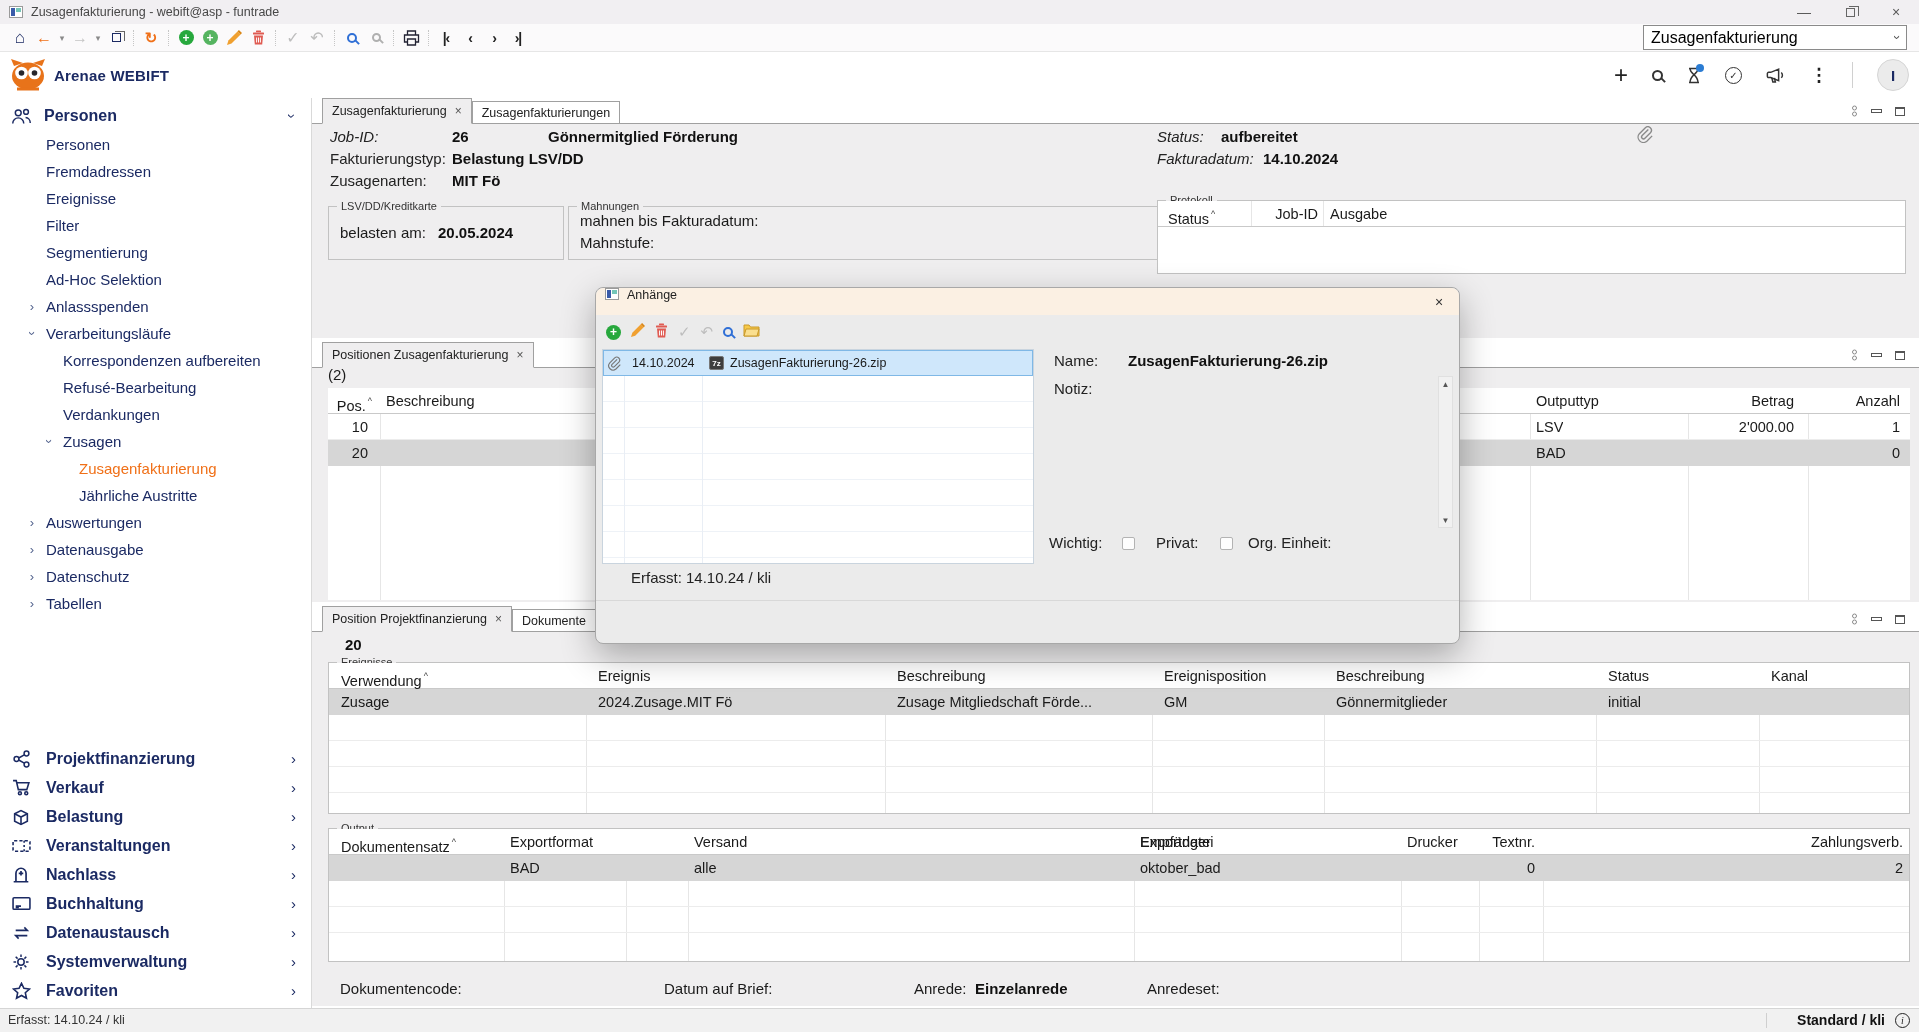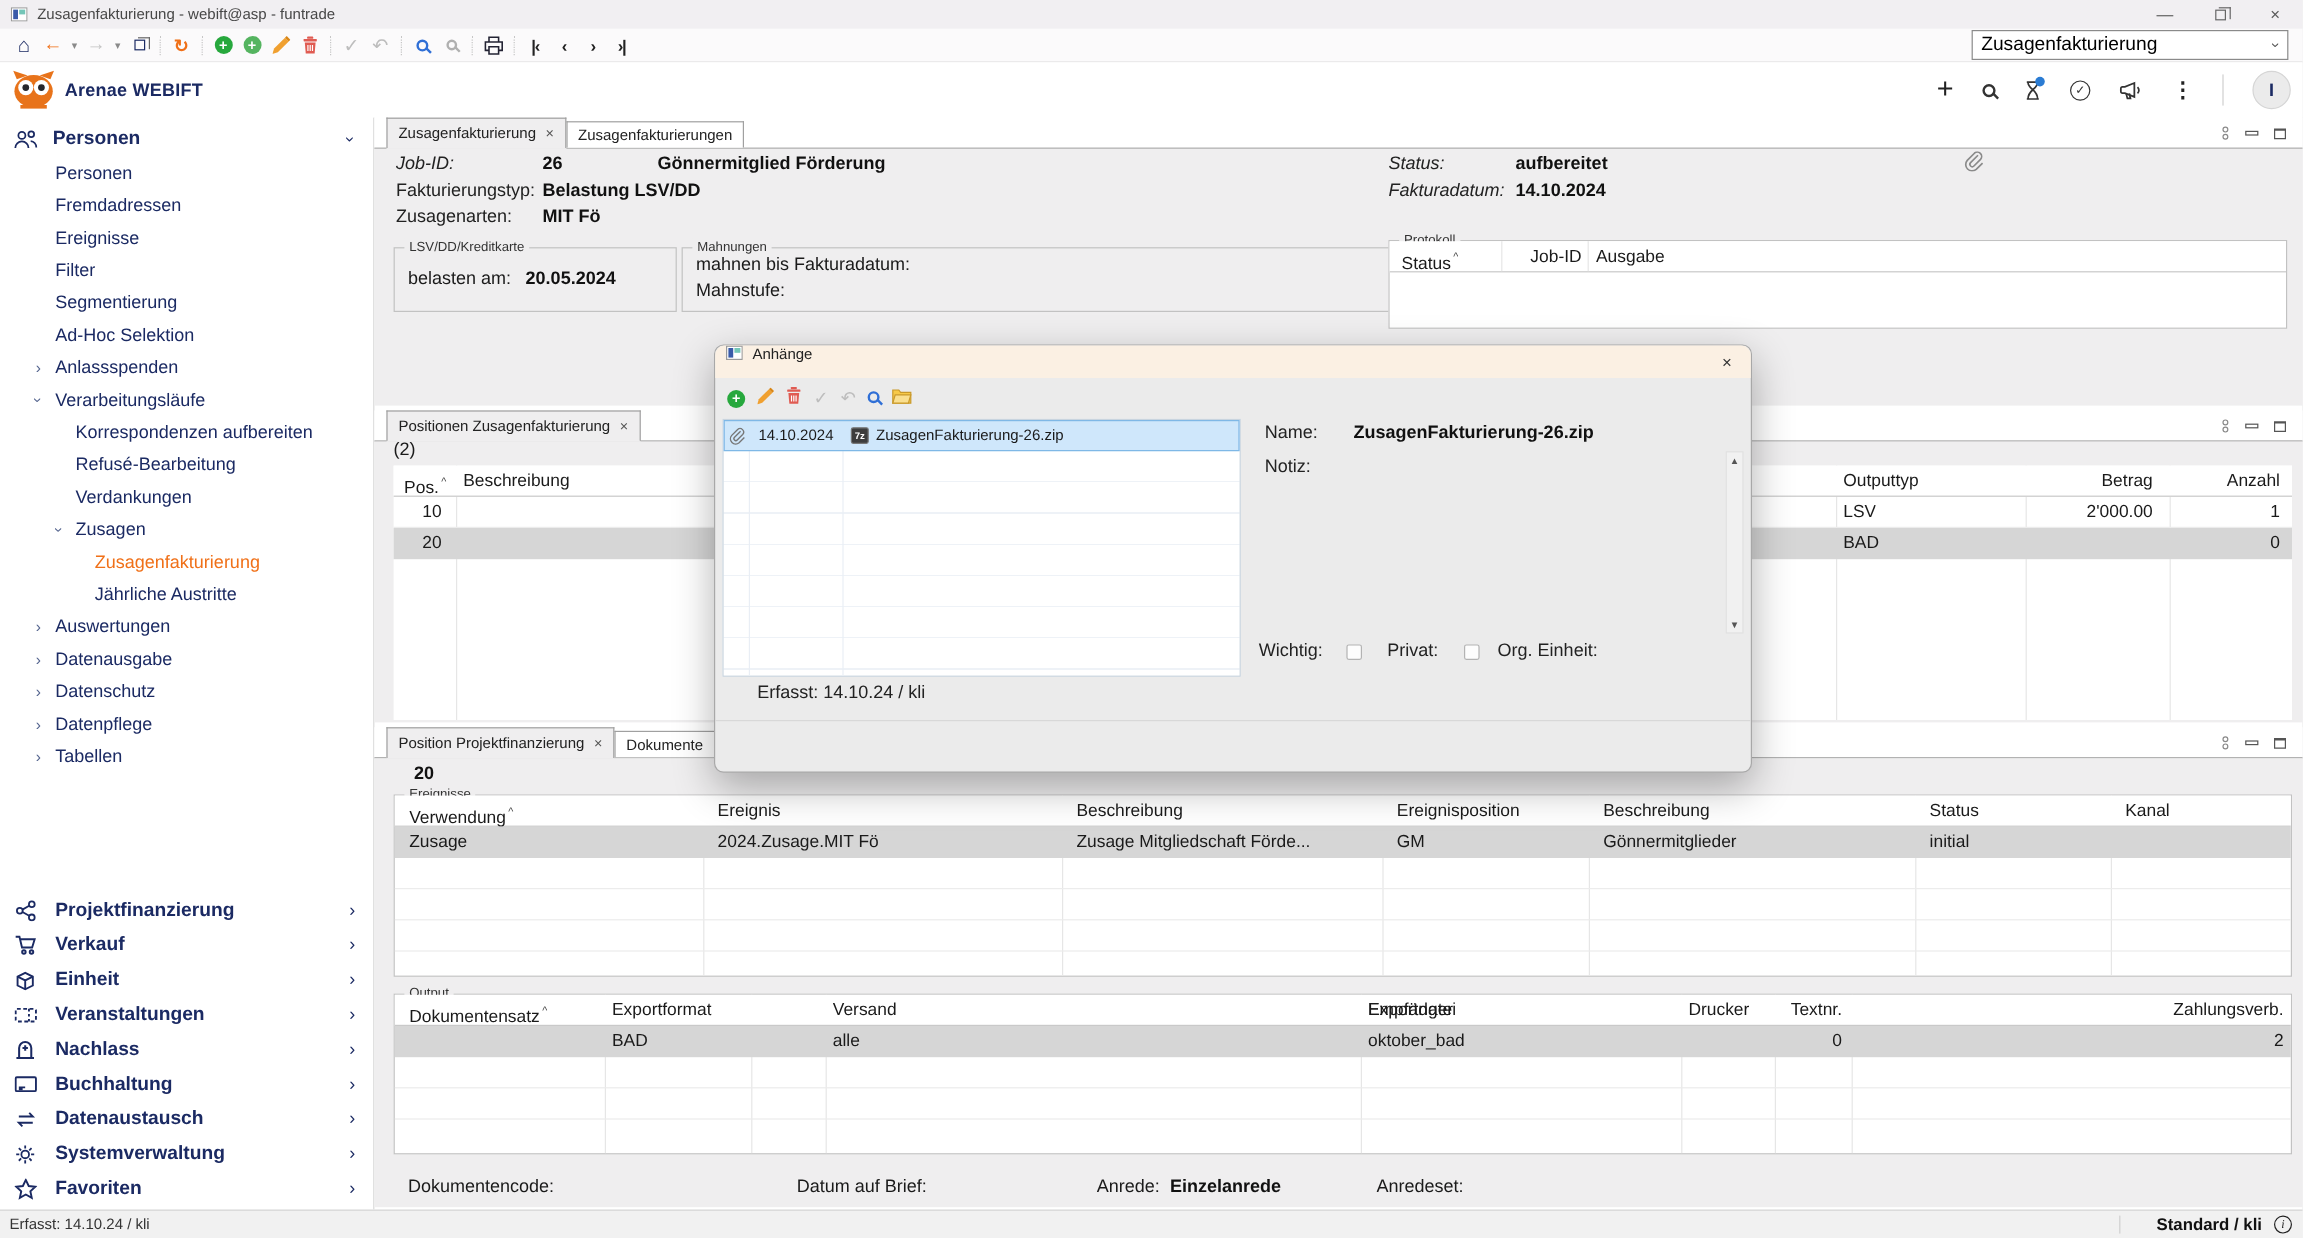--- a/index.html
+++ b/index.html
@@ -356,24 +356,20 @@
         <div class="sitem ind1 closed">
           <span class="marker"></span>
           <span>Datenausgabe</span>
         </div>
 
         <div class="sitem ind1 closed">
           <span class="marker"></span>
           <span>Datenschutz</span>
         </div>
 
-        <div class="sitem ind1 closed">
-          <span class="marker"></span>
-          <span>Datenpflege</span>
-        </div>
 
         <div class="sitem ind1 closed">
           <span class="marker"></span>
           <span>Tabellen</span>
         </div>
       </div>
 
     <div class="mods">
       <div class="mod">
         <span class="mi">
@@ -398,21 +394,21 @@
         <span>Verkauf</span>
           <span class="mchev">›</span>
       </div>
       <div class="mod">
         <span class="mi">
             <svg width="18" height="18" viewBox="0 0 16 17" fill="none" stroke="#1b2a63" stroke-width="1.5">
               <path d="M2 5.5 8 2.5l6 3v7l-6 3-6-3z"></path>
               <path d="M2 5.5l6 3 6-3M8 8.5v7"></path>
             </svg>
           </span>
-        <span>Einheit</span>
+        <span>Belastung</span>
           <span class="mchev">›</span>
       </div>
       <div class="mod">
         <span class="mi">
             <svg width="19" height="14" viewBox="0 0 18 13" fill="none" stroke="#1b2a63" stroke-width="1.5">
               <rect x="1" y="1.5" width="16" height="10" rx="1" stroke-dasharray="3 2"></rect>
               <path d="M11.5 1.5v10" stroke-dasharray="2 2"></path>
             </svg>
           </span>
         <span>Veranstaltungen</span>
@@ -490,21 +486,21 @@
 
   <div class="frow" style="left:330px;top:126px"><span class="flabel">Job-ID:</span></div>
   <div class="frow fvalue" style="left:452px;top:126px">26</div>
   <div class="frow fvalue" style="left:548px;top:126px">Gönnermitglied Förderung</div>
   <div class="frow" style="left:330px;top:148px"><span class="flabel" style="font-style:normal">Fakturierungstyp:</span></div>
   <div class="frow fvalue" style="left:452px;top:148px">Belastung LSV/DD</div>
   <div class="frow" style="left:330px;top:170px"><span class="flabel" style="font-style:normal">Zusagenarten:</span></div>
   <div class="frow fvalue" style="left:452px;top:170px">MIT Fö</div>
 
   <div class="frow" style="left:1157px;top:126px"><span class="flabel">Status:</span></div>
-  <div class="frow fvalue" style="left:1263px;top:126px">aufbereitet</div>
+  <div class="frow fvalue" style="left:1221px;top:126px">aufbereitet</div>
   <div class="frow" style="left:1157px;top:148px"><span class="flabel">Fakturadatum:</span></div>
   <div class="frow fvalue" style="left:1263px;top:148px">14.10.2024</div>
   <span class="abs" style="left:1636px;top:126px">
     <svg width="17" height="17" viewBox="0 0 16 16">
         <path d="M11.6 3.2 5.8 9a1.8 1.8 0 0 0 2.6 2.6l5.2-5.2a3.4 3.4 0 0 0-4.8-4.8L3.2 7.2a5 5 0 0 0 7 7.1l5-5" fill="none" stroke="#8a8a8a" stroke-width="1.3"></path>
       </svg>
   </span>
 
   <div class="gb" style="left:328px;top:206px;width:236px;height:54px">
     <span class="gbt">LSV/DD/Kreditkarte</span>

